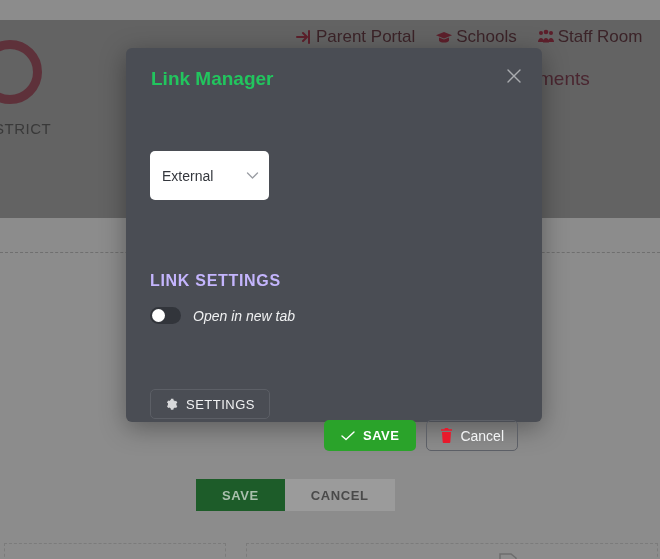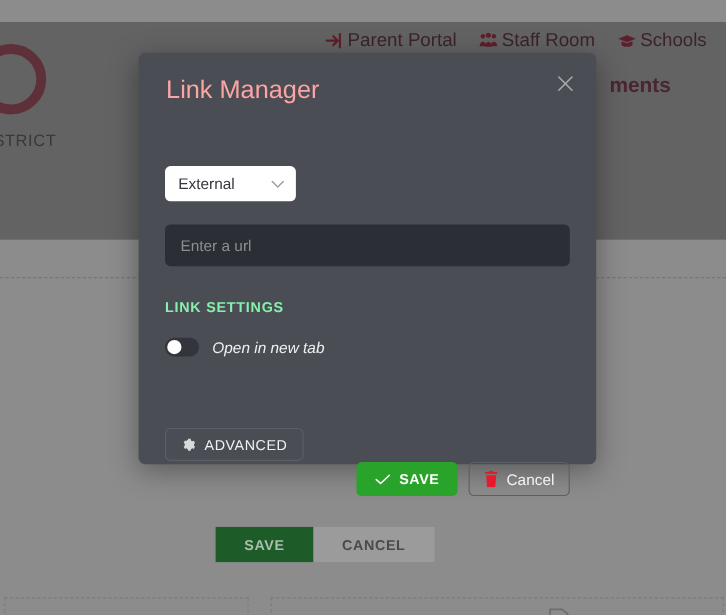--- a/index.html
+++ b/index.html
@@ -82,23 +82,22 @@
     left: -6px; top: 120px;
     font-size: 15px;
     color: #2f2f2f;
     letter-spacing: .5px;
     opacity: .8;
   }
   .menu-partial {
     position: absolute;
     left: 538px; top: 68px;
     font-size: 19px;
-    font-weight: bold;
+    font-weight: normal;
     color: #4a2630;
-    margin-left: 16px;
   }
 
   
   .page-actions {
     position: absolute;
     left: 196px; top: 479px;
     display: flex;
   }
   .pa-btn {
     height: 32px;
@@ -144,37 +143,37 @@
     width: 416px;
     height: 374px;
     background: #4a4d54;
     border-radius: 6px;
     box-shadow: 0 6px 26px rgba(0,0,0,.35);
     box-sizing: border-box;
   }
   .modal-title {
     position: absolute;
     left: 25px; top: 20px;
-    font-size: 23px;
-    font-weight: normal;
-    color: #fca5a5;
+    font-size: 19px;
+    font-weight: bold;
+    color: #22c55e;
   }
   .modal-close {
     position: absolute;
     right: 17px; top: 17px;
     width: 22px; height: 22px;
     color: #a9abaf;
     cursor: pointer;
   }
   .modal-close svg { display: block; }
 
   .type-select {
     position: absolute;
     left: 24px; top: 103px;
-    width: 119px; height: 32px;
+    width: 119px; height: 49px;
     background: #ffffff;
     border-radius: 5px;
     display: flex;
     align-items: center;
     justify-content: space-between;
     padding: 0 10px 0 12px;
     box-sizing: border-box;
     font-size: 14px;
     color: #34373d;
     cursor: pointer;
@@ -194,24 +193,24 @@
     box-sizing: border-box;
     font-size: 14px;
     font-family: "Liberation Sans", sans-serif;
     color: #e8e9ea;
   }
   .url-input::placeholder { color: #8b8e93; }
 
   .settings-label {
     position: absolute;
     left: 24px; top: 224px;
-    font-size: 13px;
+    font-size: 16px;
     font-weight: bold;
     letter-spacing: .7px;
-    color: #86efac;
+    color: #c4b5fd;
   }
 
   .toggle-row {
     position: absolute;
     left: 24px;
     display: flex;
     align-items: center;
     gap: 12px;
     cursor: pointer;
     font-style: italic;
@@ -313,37 +312,37 @@
       <span class="navicon">
         <svg viewBox="0 0 18 16" fill="none" stroke="currentColor" stroke-width="2">
           <path d="M2 8h9M8 4l4 4-4 4M14 2v12" stroke-linecap="round" stroke-linejoin="round"></path>
         </svg>
       </span>
       <span>Parent Portal</span>
     </div>
     <div class="navitem">
       <span class="navicon">
         <svg viewBox="0 0 18 16" fill="currentColor">
+          <path d="M9 3L1 6.2l8 3.2 8-3.2z"></path>
+          <path d="M4 8.4v3c0 1.2 2.3 2.2 5 2.2s5-1 5-2.2v-3l-5 2z"></path>
+        </svg>
+      </span>
+      <span>Schools</span>
+    </div>
+    <div class="navitem">
+      <span class="navicon">
+        <svg viewBox="0 0 18 16" fill="currentColor">
           <circle cx="4" cy="4" r="2"></circle>
             <circle cx="9" cy="3" r="2.3"></circle>
             <circle cx="14" cy="4" r="2"></circle>
           <path d="M1 13c0-2.2 1.4-4 3-4s3 1.8 3 4zM6 13.5c0-2.6 1.3-4.6 3-4.6s3 2 3 4.6zM11 13c0-2.2 1.4-4 3-4s3 1.8 3 4z"></path>
         </svg>
       </span>
       <span>Staff Room</span>
     </div>
-    <div class="navitem">
-      <span class="navicon">
-        <svg viewBox="0 0 18 16" fill="currentColor">
-          <path d="M9 3L1 6.2l8 3.2 8-3.2z"></path>
-          <path d="M4 8.4v3c0 1.2 2.3 2.2 5 2.2s5-1 5-2.2v-3l-5 2z"></path>
-        </svg>
-      </span>
-      <span>Schools</span>
-    </div>
   </div>
 
   <div class="menu-partial">ments</div>
 
   <div class="page-actions">
     <div class="pa-btn pa-save">SAVE</div>
     <div class="pa-btn pa-cancel">CANCEL</div>
   </div>
 
   <div class="panel-bl"></div>
@@ -367,40 +366,39 @@
 
   <div class="type-select">
     <span>External</span>
     <span class="chev">
       <svg viewBox="0 0 13 9" fill="none" stroke="currentColor" stroke-width="1.3">
         <path d="M1.5 2l5 5 5-5" stroke-linecap="round" stroke-linejoin="round"></path>
       </svg>
     </span>
   </div>
 
-  <input class="url-input" type="text" placeholder="Enter a url" style="">
 
   <div class="settings-label">LINK SETTINGS</div>
 
   <div class="toggle-row r1">
     <span class="track">
       <span class="knob"></span>
     </span>
     <span class="toggle-label">Open in new tab</span>
   </div>
 
 
   <button class="advanced-btn">
     <span class="gear">
       <svg viewBox="0 0 16 16" fill="currentColor">
         <path d="M8 5.2A2.8 2.8 0 1 0 8 10.8 2.8 2.8 0 0 0 8 5.2zm0 4.1a1.3 1.3 0 1 1 0-2.6 1.3 1.3 0 0 1 0 2.6z"></path>
         <path d="M14 8c0-.4 0-.8-.1-1.1l1.3-1-1.5-2.6-1.5.6c-.5-.4-1.1-.8-1.7-1L10.3 1H7.3L7.1 2.6c-.6.2-1.2.5-1.7 1l-1.5-.6L2.4 5.6l1.3 1c0 .4-.1.7-.1 1.1s0 .8.1 1.1l-1.3 1 1.5 2.6 1.5-.6c.5.4 1.1.8 1.7 1l.2 1.6h3l.2-1.6c.6-.2 1.2-.6 1.7-1l1.5.6 1.5-2.6-1.3-1c.1-.3.1-.7.1-1.1z"></path>
       </svg>
     </span>
-    <span>ADVANCED</span>
+    <span>SETTINGS</span>
   </button>
 
   <div class="modal-actions">
     <button class="btn-save">
       <span class="check">
         <svg viewBox="0 0 14 10" fill="none" stroke="currentColor" stroke-width="1.4">
           <path d="M1 5l4 3.5L13 1" stroke-linecap="round" stroke-linejoin="round"></path>
         </svg>
       </span>
       <span>SAVE</span>

